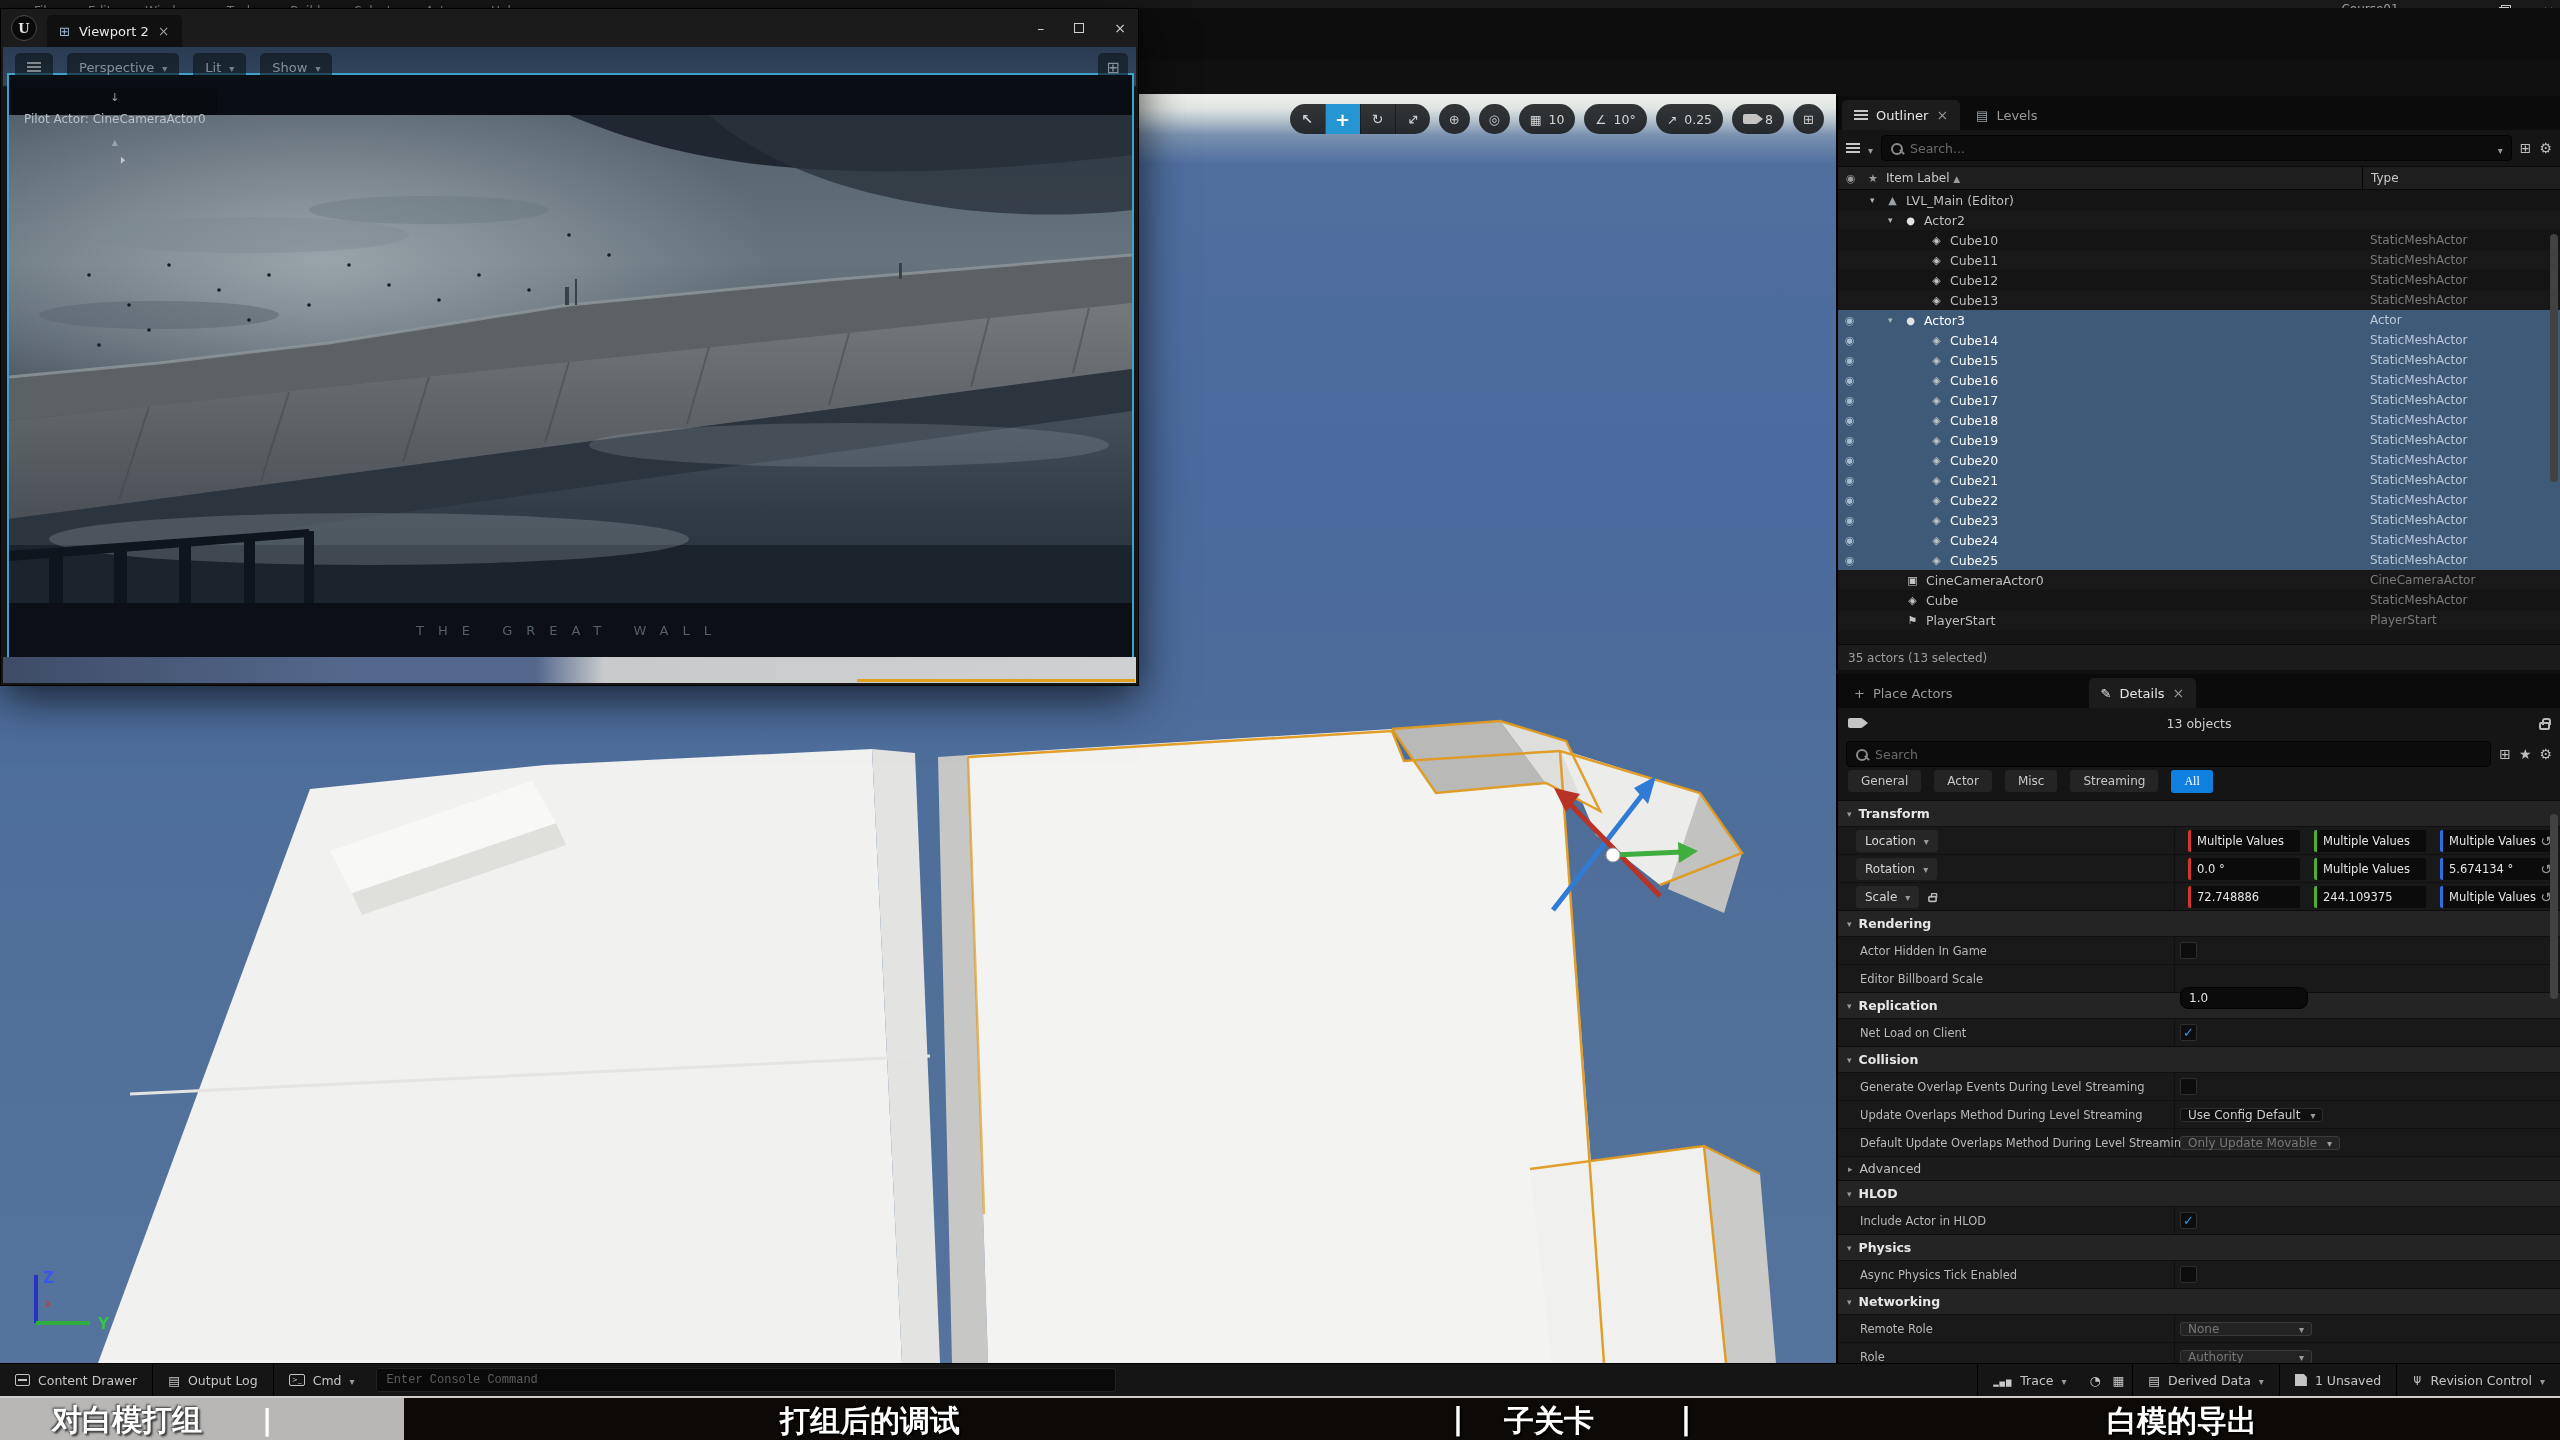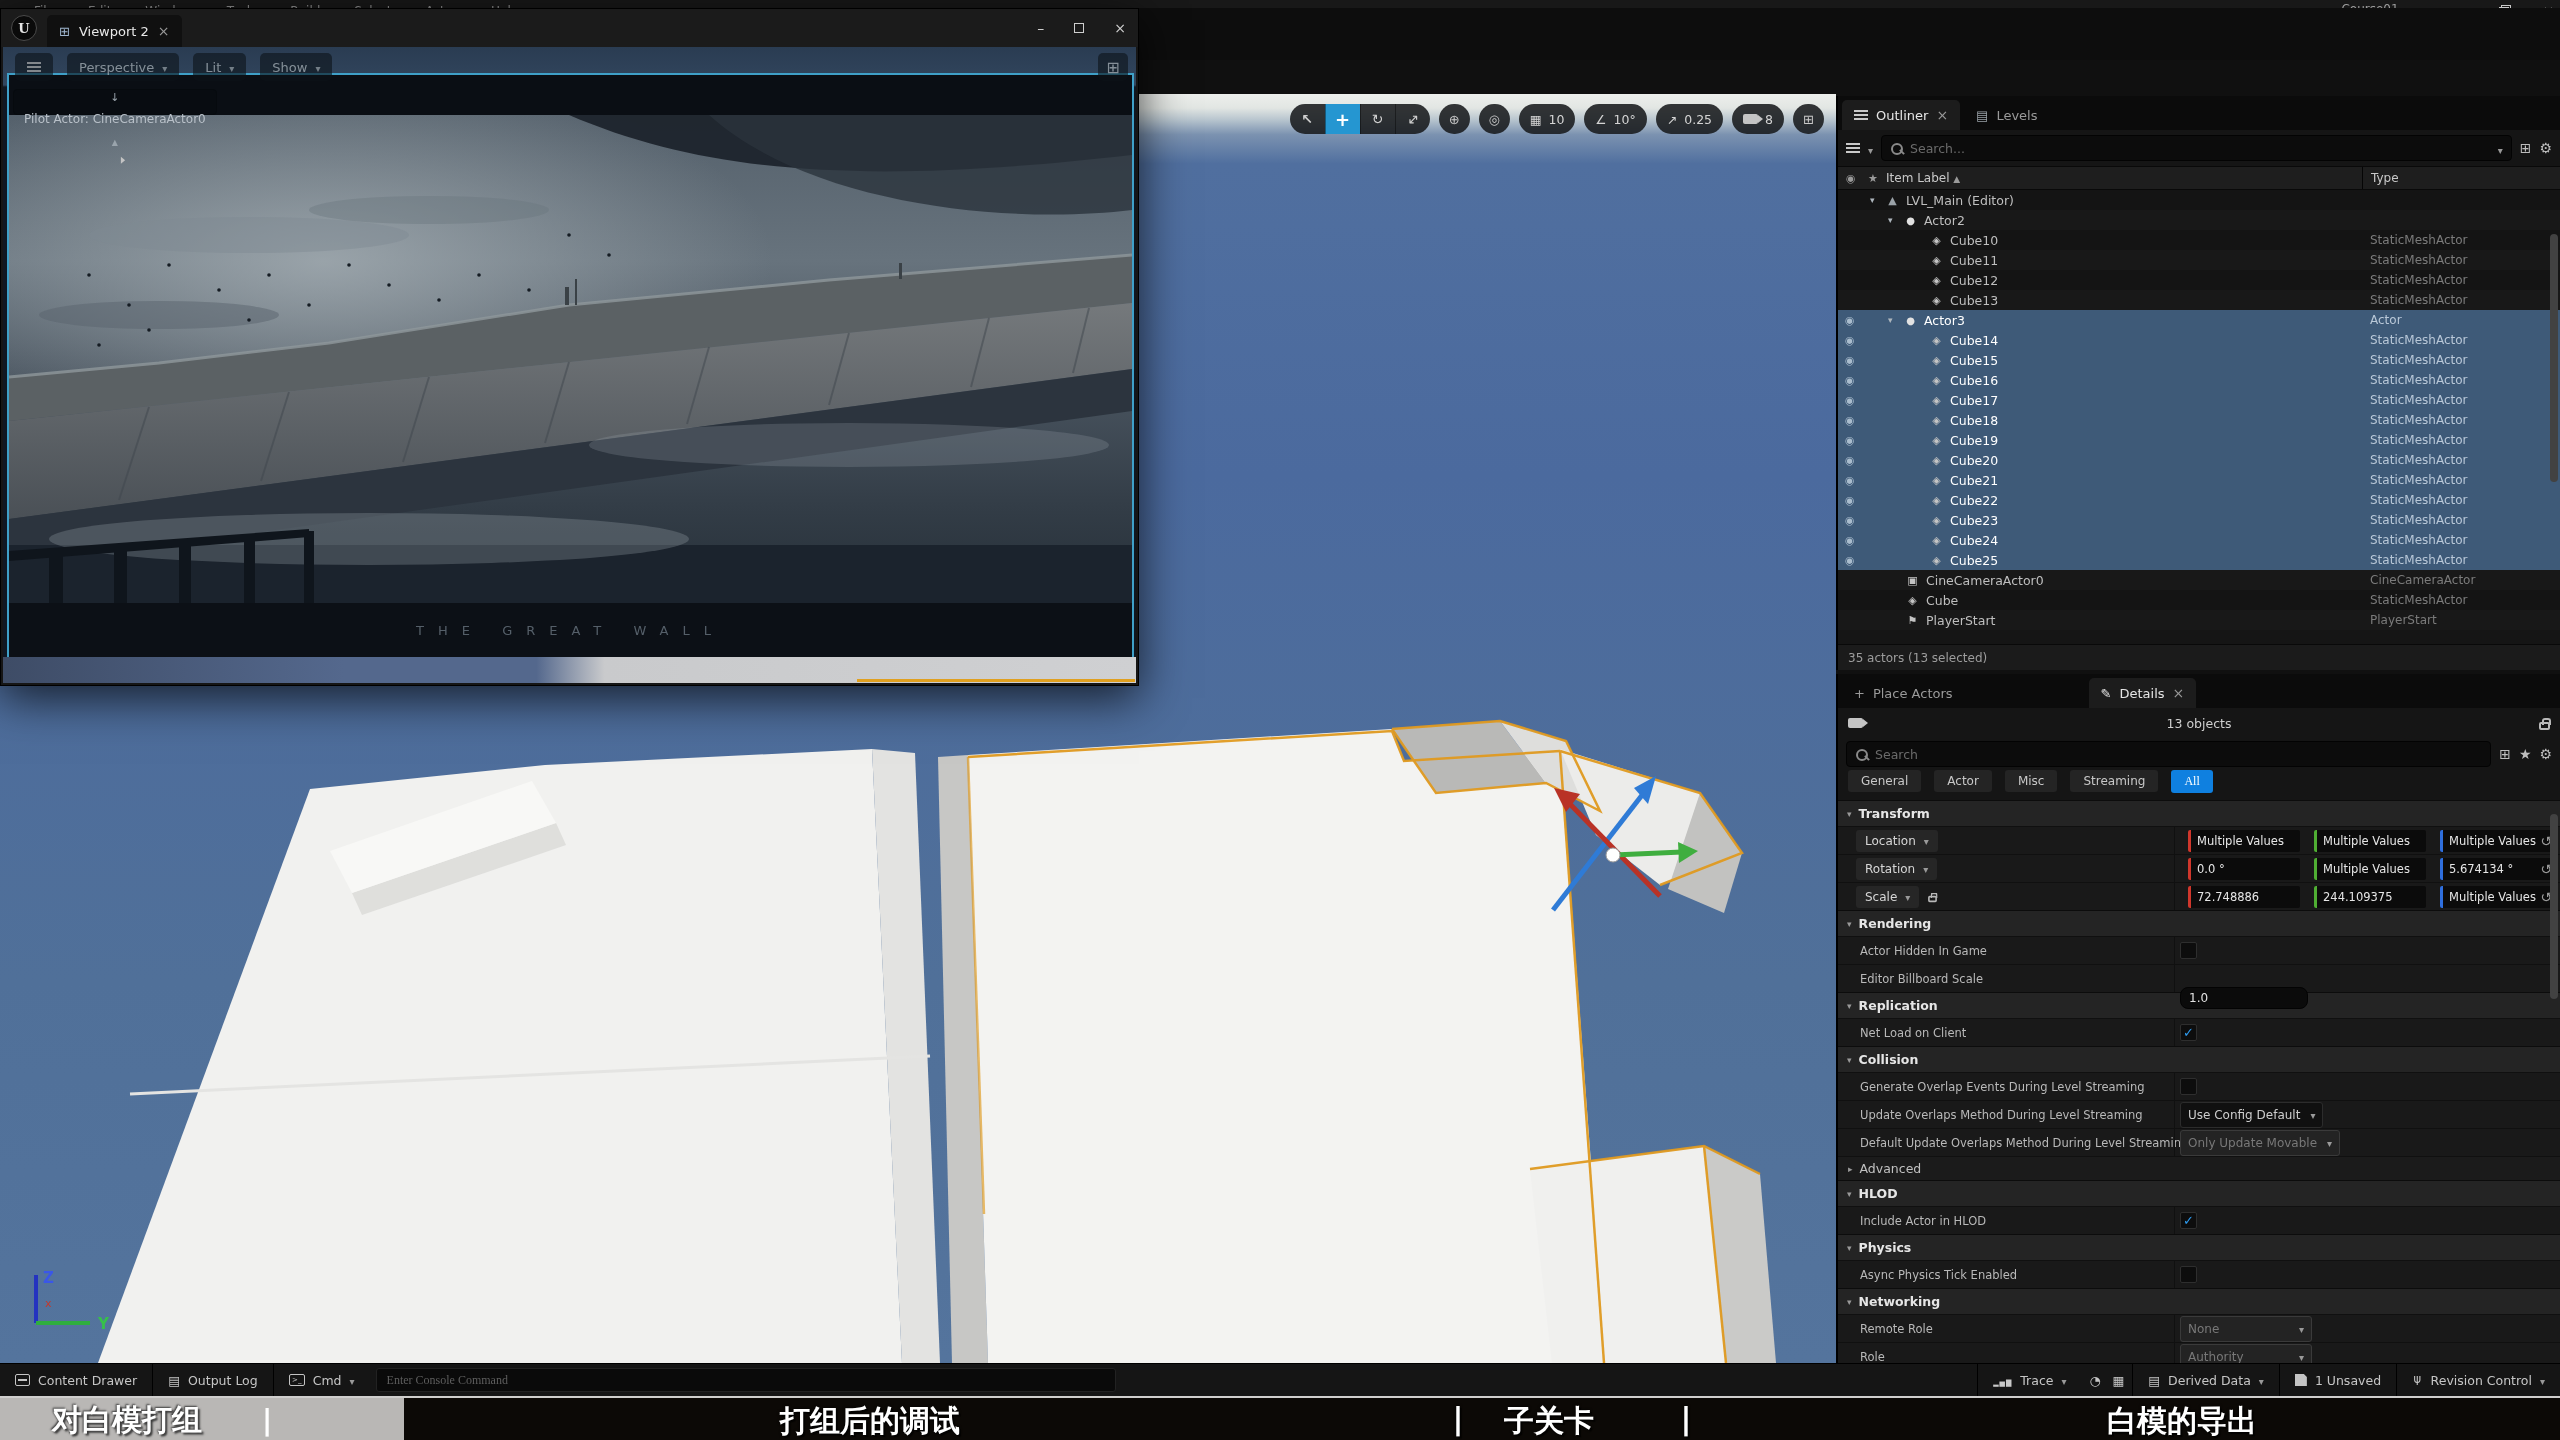--- a/index.html
+++ b/index.html
@@ -121,21 +121,21 @@
   .prop-row::before { content:""; position:absolute; left:336px; top:0; bottom:0; width:1px; background:#101010; }
   .prop-label { padding-left:22px; font-size:11.5px; color:#b9b9b9; white-space:nowrap; }
   .prop-ctl { position:absolute; left:342px; display:flex; align-items:center; }
   .ctl-checkbox, .ctl-input, .ctl-dropdown { display:none; }
   .prop-row[data-control="checkbox"] .ctl-checkbox { display:flex; }
   .prop-row[data-control="input"] .ctl-input { display:flex; }
   .prop-row[data-control="dropdown"] .ctl-dropdown { display:flex; }
   .ctl-checkbox { width:17px; height:17px; background:#0d0d0d; border:1px solid #2e2e2e; border-radius:2px; align-items:center; justify-content:center; }
   .prop-row.checked .ctl-checkbox::after { content:"✓"; color:#2d9bf0; font-size:13px; font-weight:bold; }
   .ctl-input { width:128px; height:22px; background:#0b0b0b; border:1px solid #030303; border-radius:8px; align-items:center; padding-left:8px; font-size:12px; color:#e2e2e2;margin-top:38px; }
-  .ctl-dropdown { min-width:132px; height:26px; background:#101010; border:1px solid #2c2c2c; border-radius:3px; align-items:center; justify-content:space-between; padding:0 7px; gap:10px; font-size:12px; color:#cdcdcd; }
+  .ctl-dropdown { min-width:132px; height:14px; background:#101010; border:1px solid #2c2c2c; border-radius:3px; align-items:center; justify-content:space-between; padding:0 7px; gap:10px; font-size:12px; color:#cdcdcd; }
   .prop-row.disabled .ctl-dropdown { background:#232323; border-color:#3a3a3a; color:#787878; }
   .adv-row { height:24px; border-top:1px solid #101010; background:#1b1b1b; display:flex; align-items:center; gap:7px; padding-left:10px; font-size:12.5px; color:#c0c0c0; }
   .adv-row .caret { font-size:9px; color:#9a9a9a; }
 
   
   .fwin { position:absolute; left:0; top:8px; width:1139px; height:678px; background:#161616; border:1px solid #000; box-shadow:0 12px 44px rgba(0,0,0,.72); z-index:40; }
   .fwin-titlebar { position:relative; height:38px; background:#1b1b1b; }
   .fwin-logo { position:absolute; left:10px; top:6px; width:26px; height:26px; border-radius:50%; background:#0a0a0a; border:1px solid #4a4a4a; display:flex; align-items:center; justify-content:center; font-size:13px; font-weight:bold; color:#e4e4e4; font-family:"DejaVu Serif","Liberation Serif",serif; }
   .fwin-tab { position:absolute; left:46px; top:6px; height:32px; background:#101010; border-radius:5px 5px 0 0; display:flex; align-items:center; gap:9px; padding:0 12px; font-size:13px; color:#e8e8e8; }
   .i-quad::before { content:"⊞"; color:#9fb6cf; }
@@ -159,21 +159,21 @@
   .pilot-pill .i-cam { transform:scale(.85); }
 
   
   .status-bar { position:absolute; left:0; top:1363px; width:2560px; height:33px; background:#151515; border-top:1px solid #000; display:flex; align-items:center; font-size:12.5px; color:#c6c6c6; }
   .sb-item { display:flex; align-items:center; gap:8px; padding:0 15px; height:100%; }
   .sb-div { width:1px; height:100%; background:#000; }
   .i-drawer { position:relative; width:15px; height:12px; border:1.5px solid #c4c4c4; border-radius:2px; }
   .i-drawer::before { content:""; position:absolute; left:2px; top:4px; right:2px; height:1.5px; background:#c4c4c4; }
   .i-log::before { content:"▤"; }
   .i-cmd { position:relative; width:16px; height:12px; border:1.5px solid #c4c4c4; border-radius:2px; font-size:7px; color:#c4c4c4; display:flex; align-items:center; justify-content:center; }
-  .console-input { width:740px; height:24px; background:#0a0a0a; border:1px solid #222; border-radius:3px; color:#d0d0d0; font-size:12px; padding:0 10px; margin-left:6px; outline:none; font-family:Liberation Serif, serif; }
+  .console-input { width:740px; height:24px; background:#0a0a0a; border:1px solid #222; border-radius:3px; color:#d0d0d0; font-size:12px; padding:0 10px; margin-left:6px; outline:none; font-family:Liberation Mono, monospace; }
   .console-input::placeholder { color:#5e5e5e; }
   .sb-spacer { flex:1; }
   .i-trace::before { content:"▂▅▇"; font-size:7px; letter-spacing:1px; color:#c9c9c9; }
   .i-insights::before { content:"◔"; } .i-capture::before { content:"▦"; }
   .i-derived::before { content:"▤"; }
   .i-save { position:relative; width:12px; height:12px; background:#c4c4c4; clip-path:polygon(0 0,75% 0,100% 25%,100% 100%,0 100%); display:inline-block; }
   .i-branch { display:inline-block; transform:rotate(180deg); } .i-branch::before { content:"⋔"; }
 
   
   .subtitle-bar { position:absolute; left:0; top:1396px; width:2560px; height:44px; background:#0c0906; border-top:2px solid #cfcecd; overflow:hidden; }

